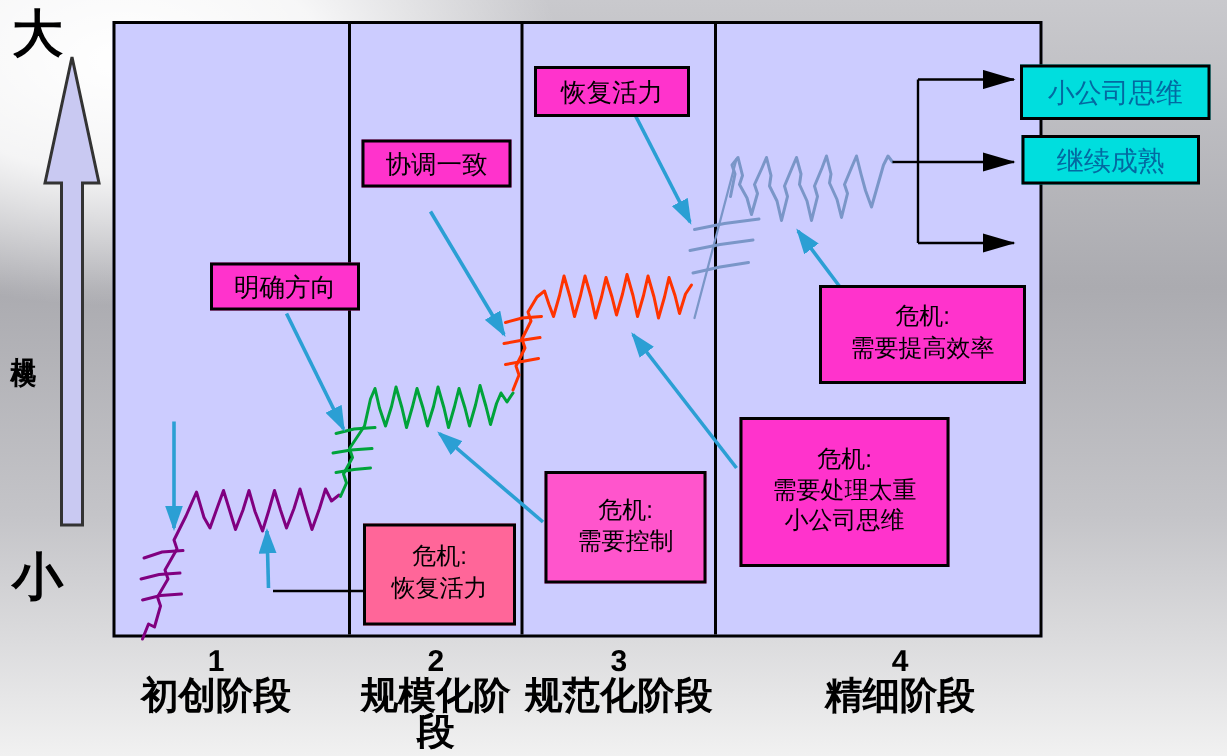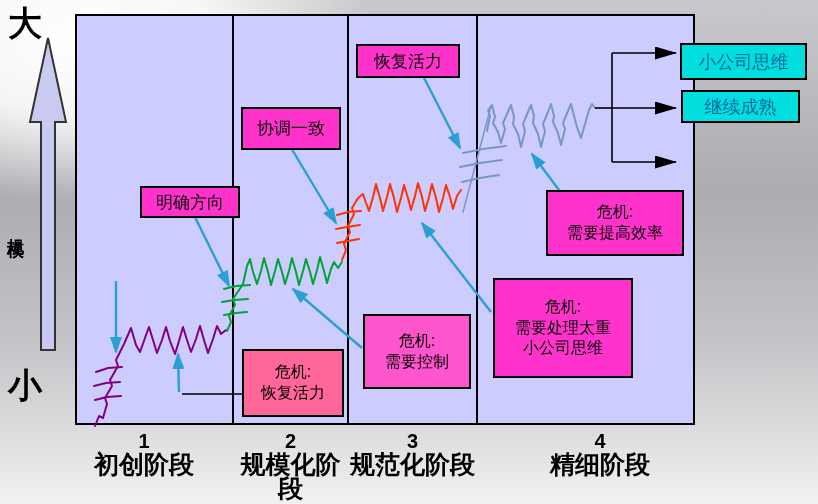--- a/index.html
+++ b/index.html
@@ -109,22 +109,22 @@
     <polyline class="cy-arrow" marker-end="url(#mCyan)" points="491,312 422,223"></polyline>
 
     <polyline class="blk" points="242,394 182,394"></polyline>
     <polyline class="blk" points="595,108 612,108"></polyline>
     <polyline class="blk" points="612,53 612,162"></polyline>
     <polyline class="blk" marker-end="url(#mBlack)" points="612,53 676,53"></polyline>
     <polyline class="blk" marker-end="url(#mBlack)" points="612,108 676,108"></polyline>
     <polyline class="blk" marker-end="url(#mBlack)" points="612,162 676,162"></polyline>
   </svg>
 
-  <div class="abs mbox" style="left:140px;top:186px;width:100px;height:32px;">明确方向</div>
-  <div class="abs mbox" style="left:241px;top:107px;width:100px;height:43px;">协调一致</div>
+  <div class="abs mbox" style="left:140px;top:175px;width:100px;height:32px;">明确方向</div>
+  <div class="abs mbox" style="left:241px;top:93px;width:100px;height:32px;">协调一致</div>
   <div class="abs mbox" style="left:356px;top:44px;width:104px;height:34px;">恢复活力</div>
 
   <div class="abs crisis leader" style="left:242px;top:349px;width:102px;height:68px;">
     <div>危机:</div>
     <div>恢复活力</div>
   </div>
   <div class="abs crisis control" style="left:363px;top:314px;width:108px;height:75px;">
     <div>危机:</div>
     <div>需要控制</div>
   </div>

